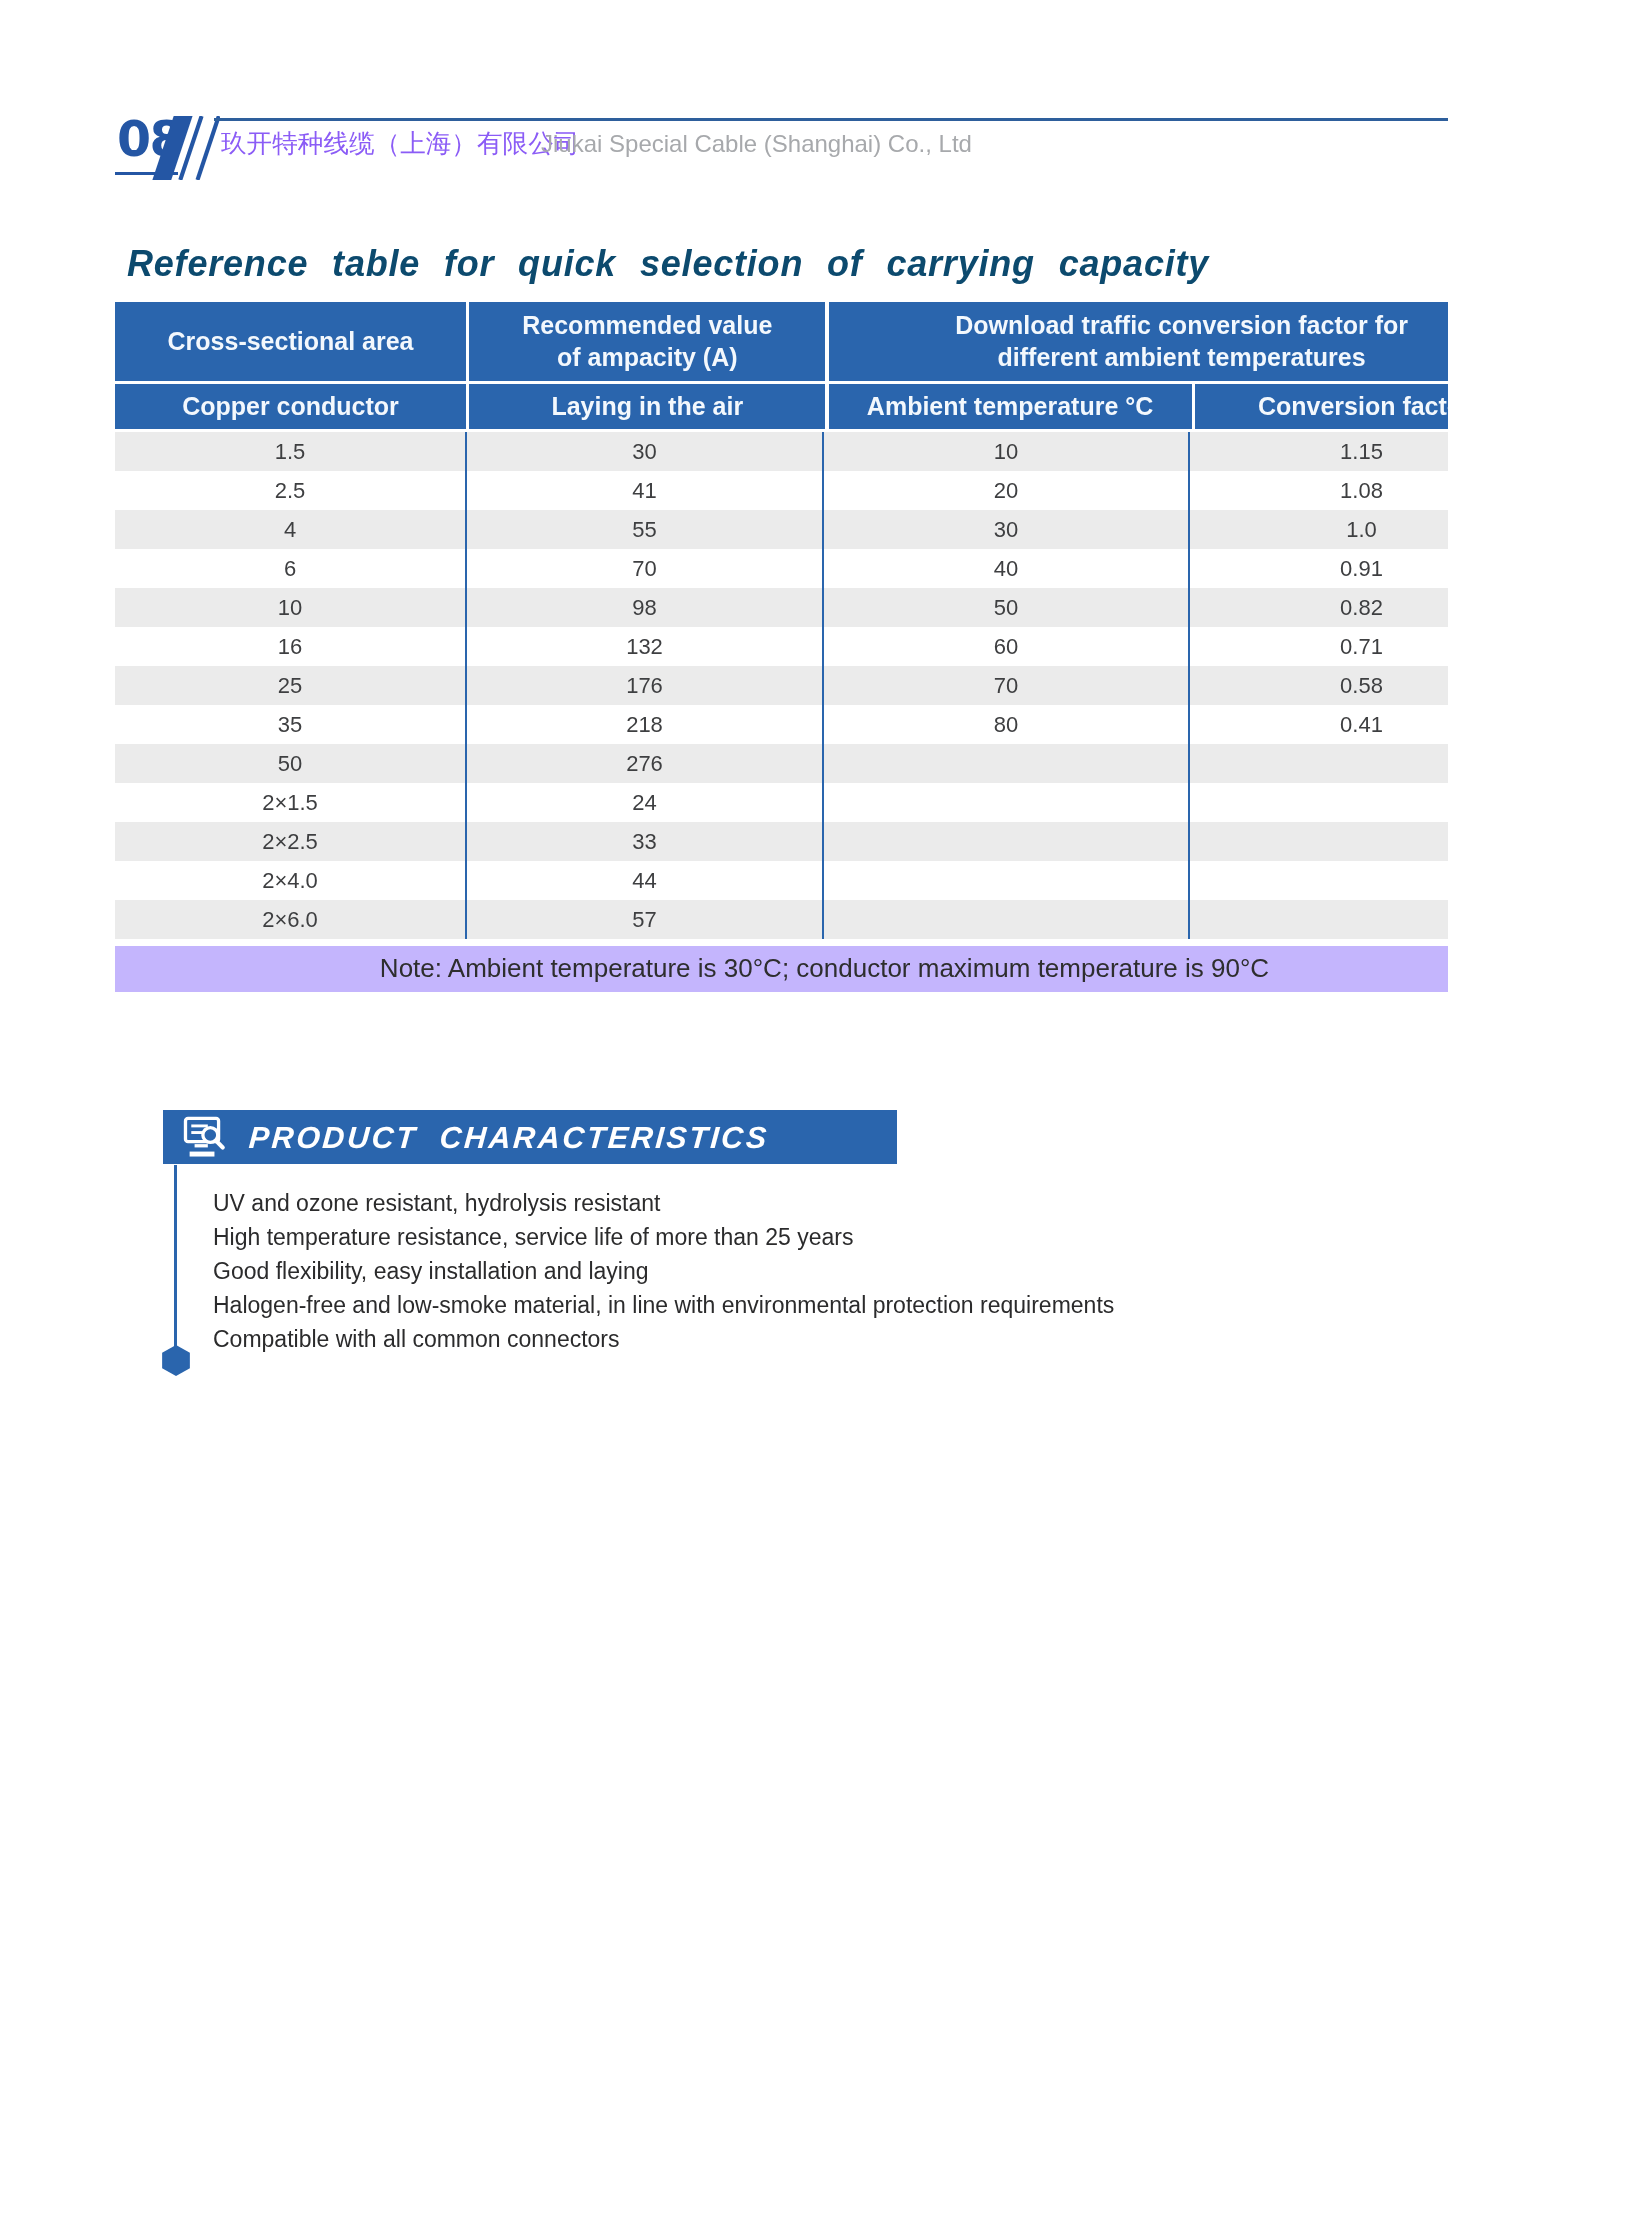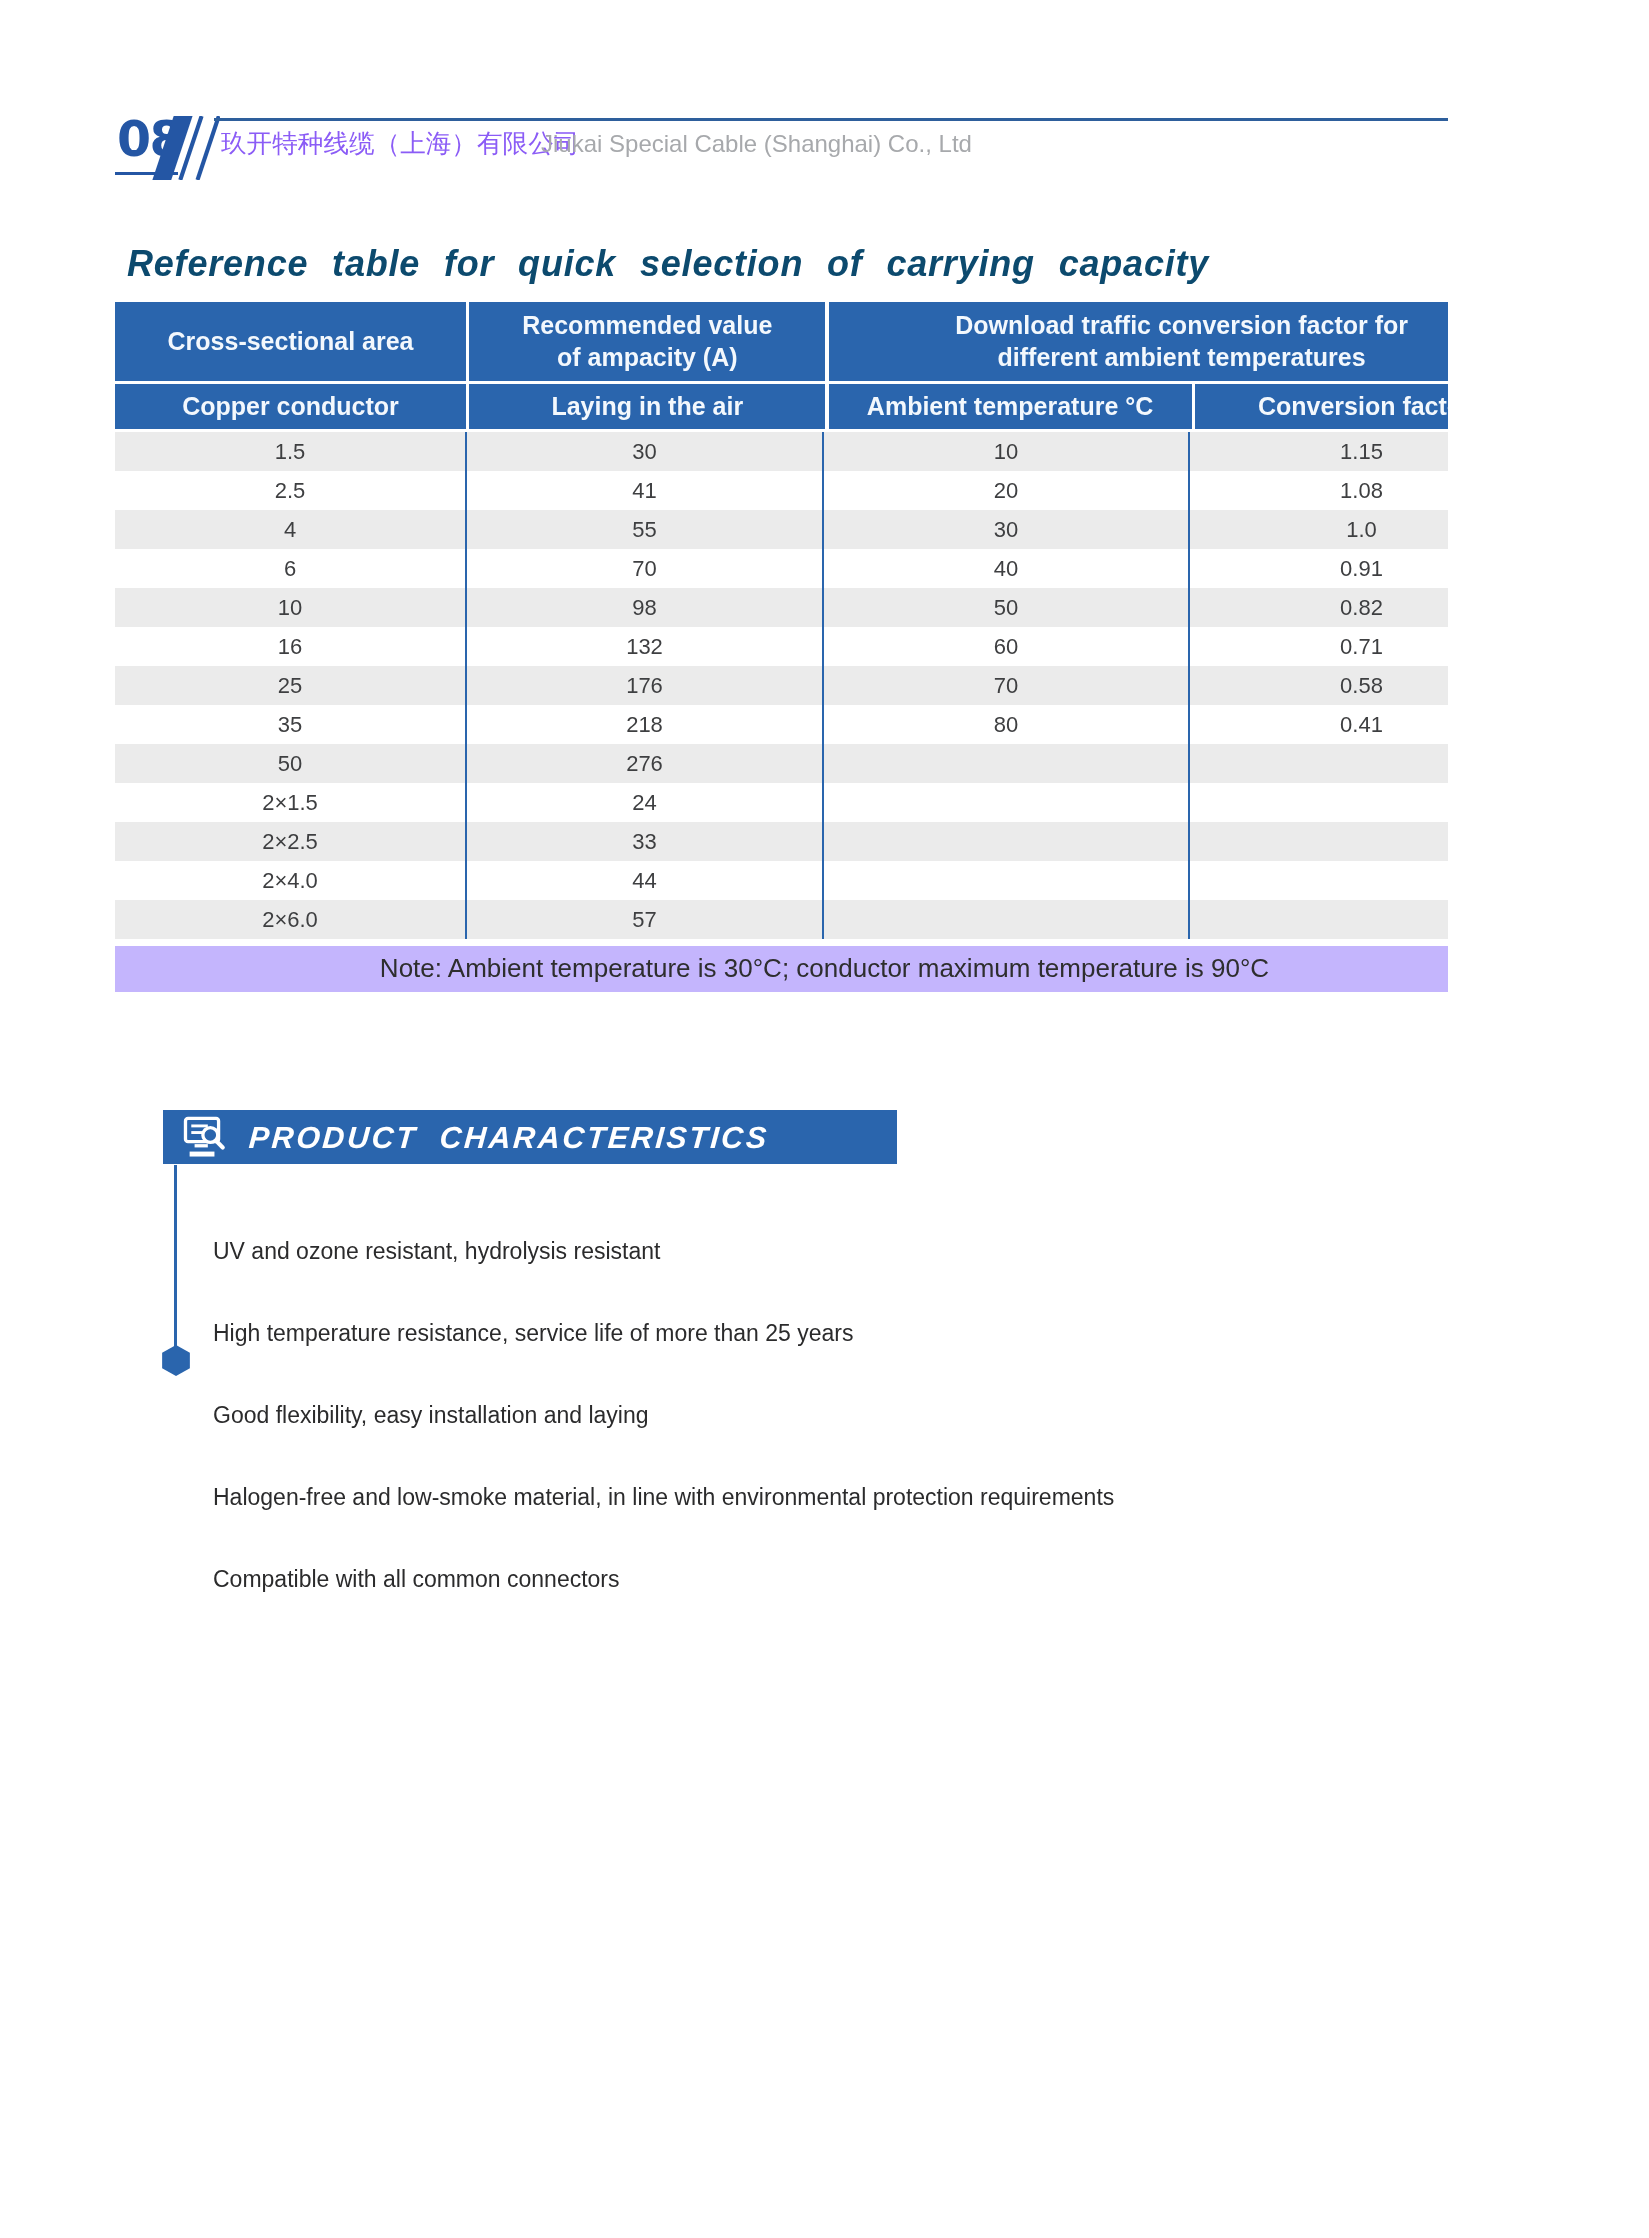--- a/index.html
+++ b/index.html
@@ -83,21 +83,21 @@
     color: #ffffff; font-weight: bold; font-style: italic;
     font-size: 30.5px; letter-spacing: 2.5px; word-spacing: 11.5px;
     margin-left: 18px; transform: skewX(-4deg); white-space: nowrap;
   }
   .pc-line {
     position: absolute; left: 174px; top: 1165px;
     width: 2.5px; height: 185px; background: #2a65ad;
   }
   .pc-hex { position: absolute; left: 162px; top: 1345px; }
   .pc-list { position: absolute; left: 213px; top: 1186px; }
-  .pc-item { font-size: 23px; line-height: 34px; height: 34px; color: #2b2b2c; white-space: nowrap; margin-top: 48px; }
+  .pc-item { font-size: 23px; line-height: 34px; height: 34px; color: #2b2b2c; white-space: nowrap; }
 </style>
 </head>
 <body>
 
 <div class="page">
 
   <div class="page-num">08</div>
   <div class="page-num-underline"></div>
   <svg class="slash" width="68" height="64" viewBox="0 0 82 78">
     <polygon points="26,0 49,0 23,78 0,78" fill="#2456a4"></polygon>

